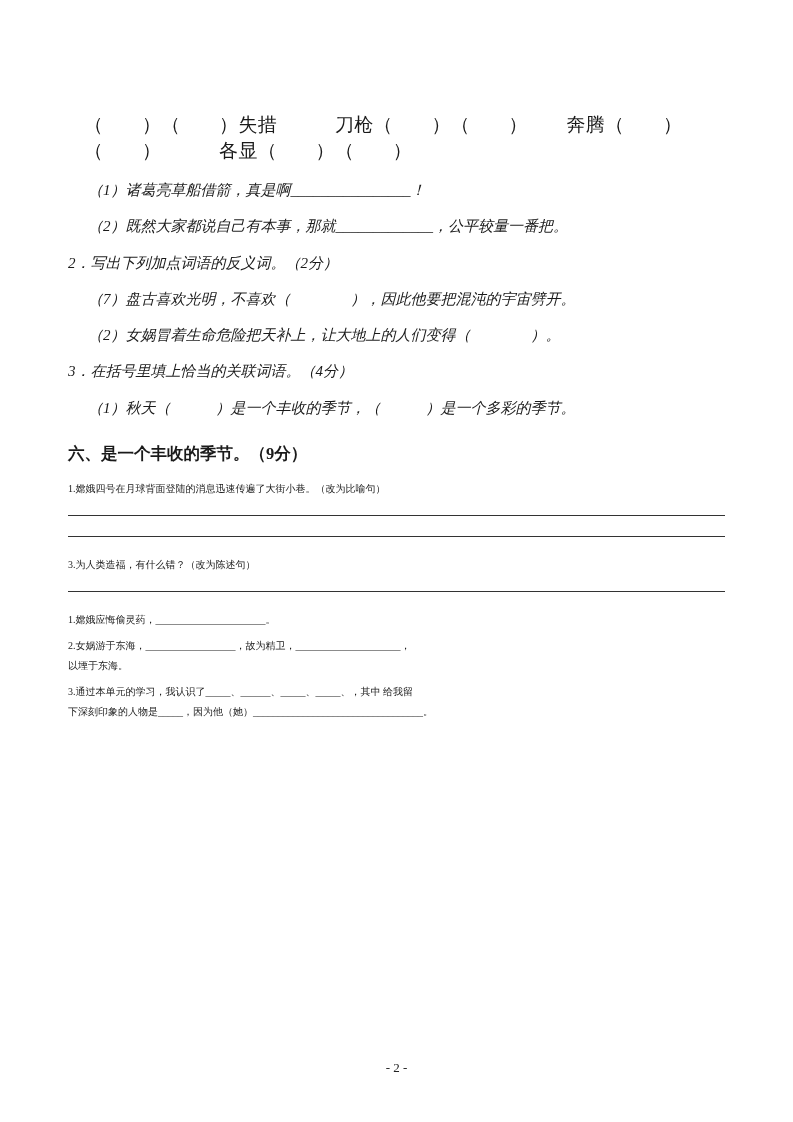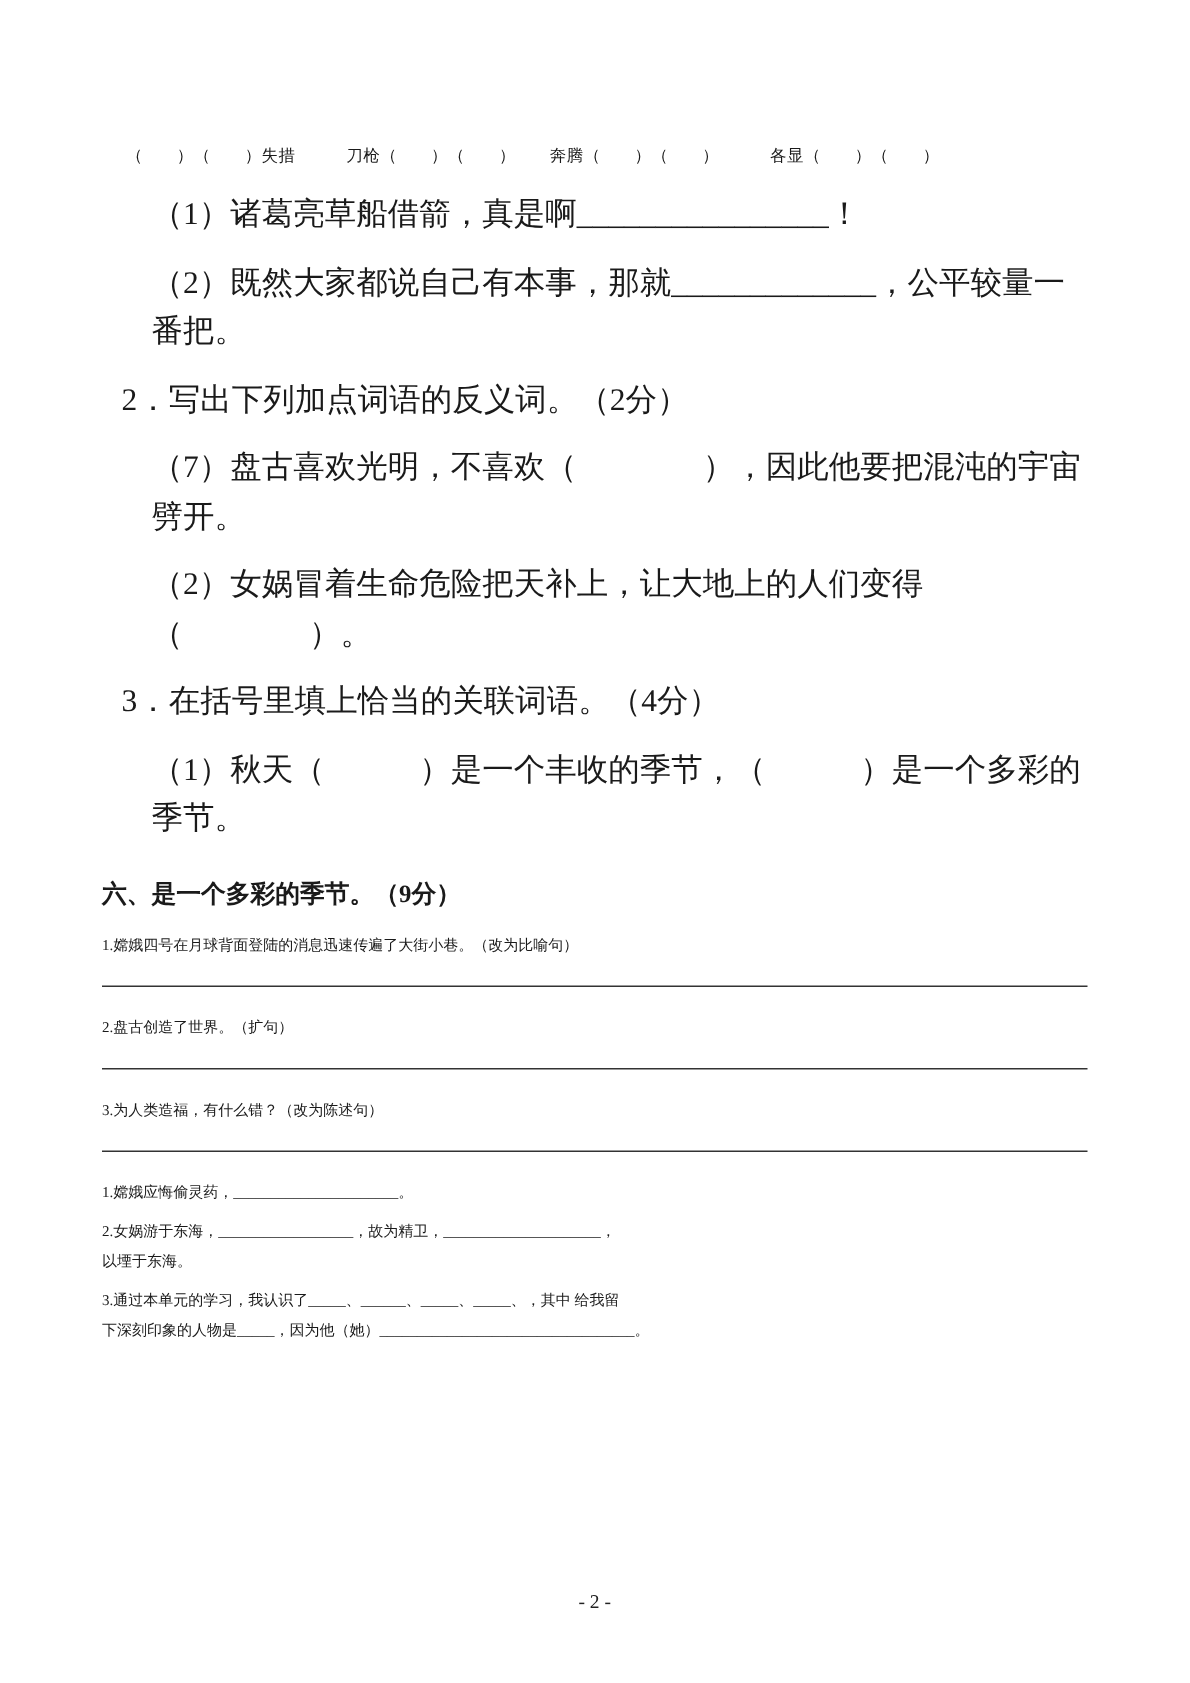--- a/index.html
+++ b/index.html
@@ -16,24 +16,25 @@
     overflow: hidden;
   }
   .page {
     box-sizing: border-box;
     width: 793px;
     height: 1122px;
     padding: 96px 68px 40px 68px;
     position: relative;
   }
   .line {
-    font-size: 21px;
+    font-size: 15px;
     line-height: 1.55;
-    margin: 0 0 13px 13px;
+    margin: 0 0 13px 0;
     white-space: pre-wrap;
+    font-style: italic;
   }
   .indent {
     text-indent: 0;
     padding-left: 20px;
   }
   .section-head {
     font-size: 16.5px;
     font-weight: bold;
     margin: 22px 0 14px 0;
     line-height: 1.5;
@@ -43,22 +44,22 @@
     line-height: 1.6;
     margin: 0 0 10px 0;
   }
   .answer-rule {
     border: 0;
     border-top: 1px solid #333;
     margin: 18px 0 20px 0;
     height: 0;
   }
   .top-row {
-    font-size: 11px;
-    margin: 0 0 15px 0;
+    font-size: 19px;
+    margin: 16px 0 15px 0;
     padding-left: 16px;
     letter-spacing: 0.3px;
   }
   .page-num {
     position: absolute;
     bottom: 46px;
     left: 0;
     right: 0;
     text-align: center;
     font-size: 13px;
@@ -81,26 +82,25 @@
 
   <div class="line indent">（7）盘古喜欢光明，不喜欢（　　　　），因此他要把混沌的宇宙劈开。</div>
 
   <div class="line indent">（2）女娲冒着生命危险把天补上，让大地上的人们变得（　　　　）。</div>
 
   <div class="line">3．在括号里填上恰当的关联词语。（4分）</div>
 
   <div class="line indent">（1）秋天（　　　）是一个丰收的季节，（　　　）是一个多彩的季节。</div>
 
 
-  <div class="section-head">六、是一个多彩的季节。（9分）</div>
+  <div class="section-head">六、是一个丰收的季节。（9分）</div>
 
   <div class="q">1.嫦娥四号在月球背面登陆的消息迅速传遍了大街小巷。（改为比喻句）</div>
   <hr class="answer-rule">
 
-  <div class="q">2.盘古创造了世界。（扩句）</div>
   <hr class="answer-rule">
 
   <div class="q">3.为人类造福，有什么错？（改为陈述句）</div>
   <hr class="answer-rule">
 
 
   <div class="q">1.嫦娥应悔偷灵药，______________________。</div>
 
   <div class="q" style="margin-bottom:4px;">2.女娲游于东海，__________________，故为精卫，_____________________，</div>
   <div class="q">以堙于东海。</div>

